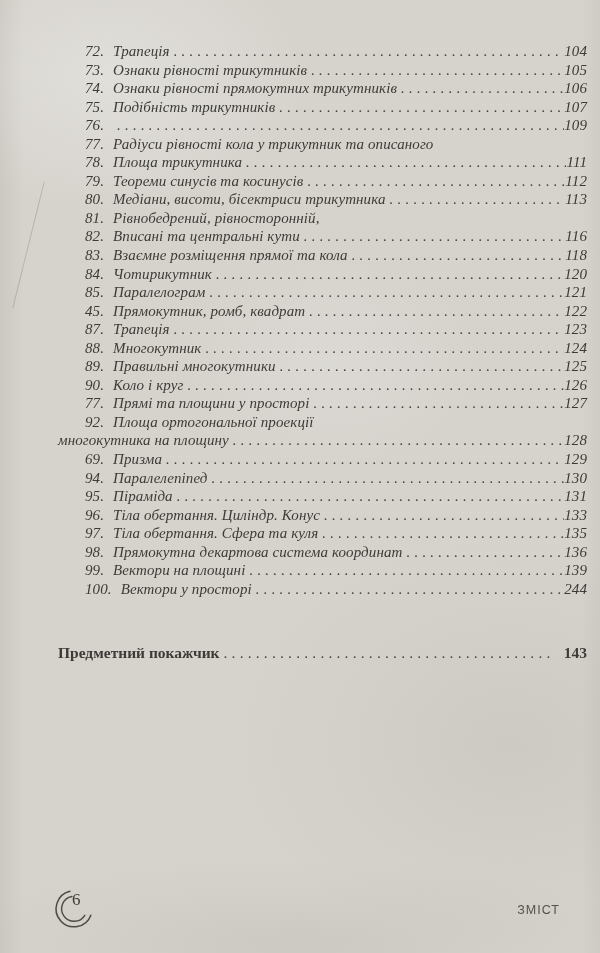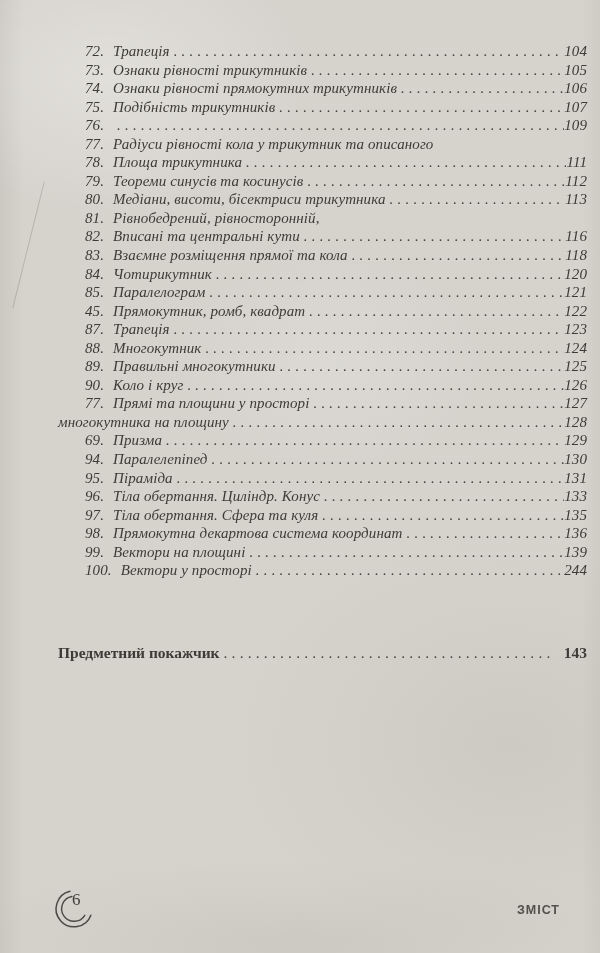--- a/index.html
+++ b/index.html
@@ -53,21 +53,21 @@
   .footer{position:absolute;left:0;right:0;top:880px;height:73px;}
   .folio{position:absolute;left:46px;top:6px;width:56px;height:56px;}
   .folio svg{position:absolute;left:0;top:0;}
   .folio .n{
     position:absolute;left:26px;top:4px;
     font-size:17px;color:#413f3a;
   }
   .footer-label{
     position:absolute;right:40px;top:23px;
     font-family:"Liberation Sans","DejaVu Sans",sans-serif;
-    font-weight:bold;font-size:12.5px;letter-spacing:1px;color:#53514b;
+    font-weight:normal;font-size:12.5px;letter-spacing:1px;color:#53514b;
   }
 </style>
 </head>
 <body>
 
 <div class="page">
   <div class="scratch"></div>
 
   <div class="toc" id="toc">
       <div class="toc-entry">
@@ -219,20 +219,24 @@
       </div>
       <div class="toc-entry">
         <div class="line indent">
           <span class="num">77.</span>
           <span class="title">Прямі та площини у просторі</span>
           <span class="leader"></span>
           <span class="pg">127</span>
         </div>
       </div>
       <div class="toc-entry">
+        <div class="line indent">
+          <span class="num">92.</span>
+          <span class="title">Площа ортогональної проекції</span>
+        </div>
         <div class="line">
           <span class="title">многокутника на площину</span>
           <span class="leader"></span>
           <span class="pg">128</span>
         </div>
       </div>
       <div class="toc-entry">
         <div class="line indent">
           <span class="num">69.</span>
           <span class="title">Призма</span>

